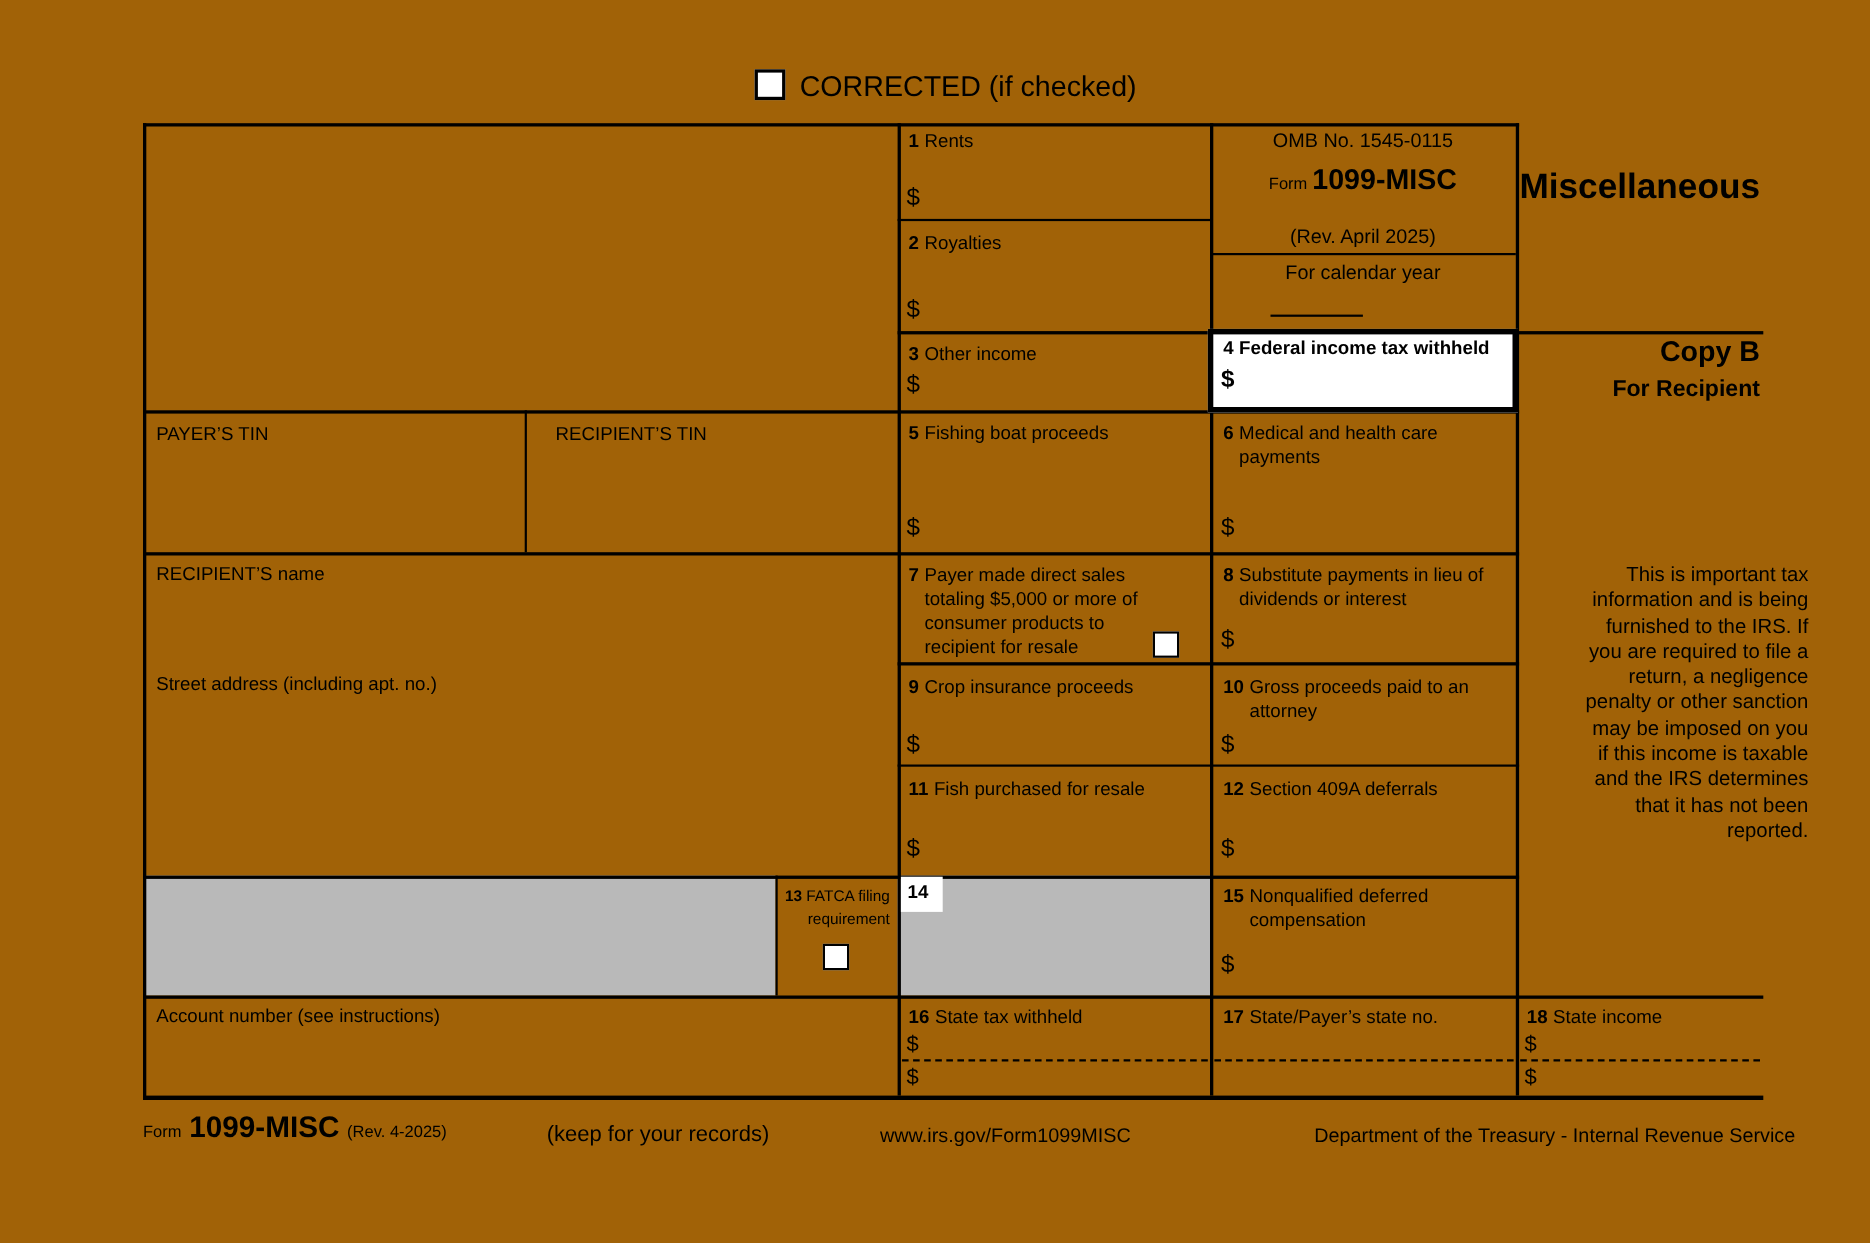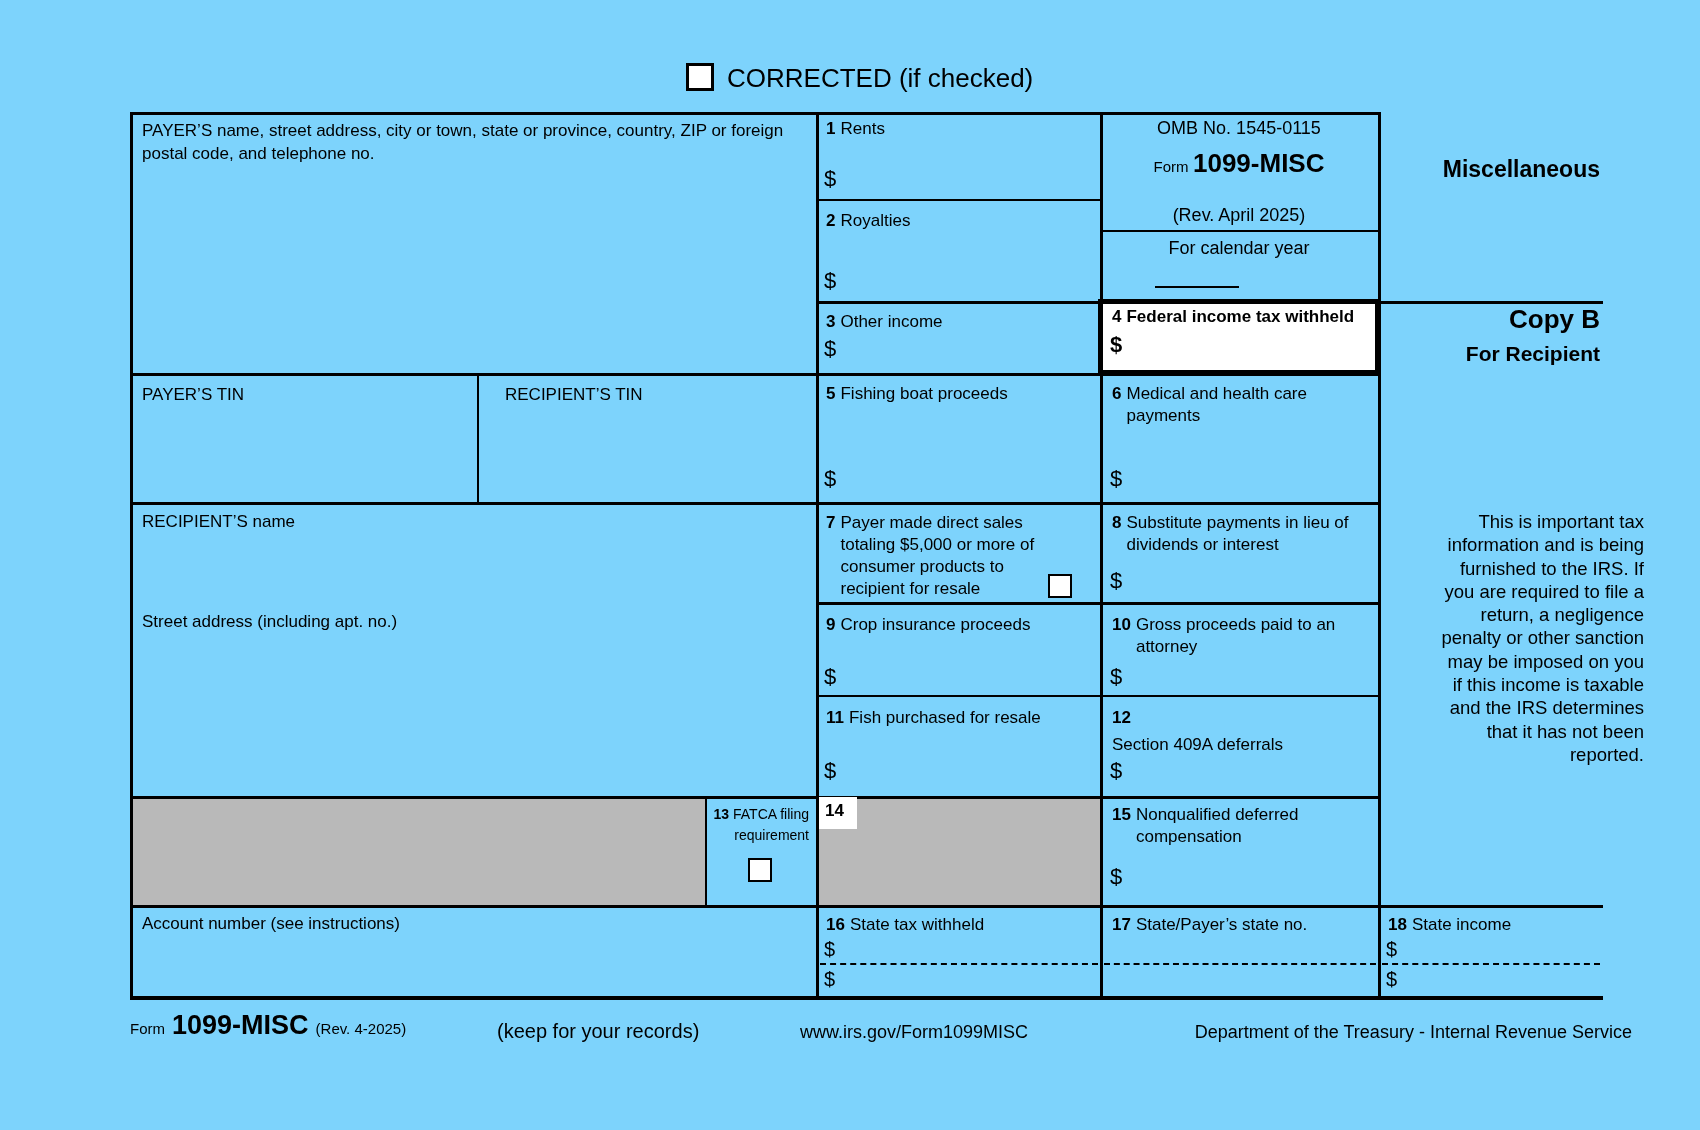--- a/index.html
+++ b/index.html
@@ -1,17 +1,17 @@
 <!DOCTYPE html>
 <html><head>
 <meta charset="utf-8">
 <style>
   html,body{margin:0;padding:0;background:#ffffff;}
   #canvas{
-    position:relative;width:1700px;height:1130px;background:#7dd3fc;
+    position:relative;width:1700px;height:1130px;background:#a16207;
     font-family:"Liberation Sans","DejaVu Sans",sans-serif;color:#000;
     overflow:hidden;
   }
   .abs{position:absolute;}
   .hl{position:absolute;background:#000;height:3px;}
   .vl{position:absolute;background:#000;width:3px;}
   .thin{height:2px;}
   .vthin{width:2px;}
   .thick{height:4px;}
   .dash{position:absolute;border-top:2px dashed #000;height:0;}
@@ -51,21 +51,20 @@
   <div class="vl" style="left:816px;top:112px;height:884px;"></div>
   <div class="vl" style="left:1100px;top:112px;height:884px;"></div>
   <div class="vl" style="left:1378px;top:112px;height:884px;"></div>
   <div class="vl vthin" style="left:477px;top:373px;height:129px;"></div>
   <div class="vl vthin" style="left:705px;top:796px;height:109px;"></div>
 
   <div class="dash" style="left:820px;top:963px;width:278px;"></div>
   <div class="dash" style="left:1104px;top:963px;width:272px;"></div>
   <div class="dash" style="left:1382px;top:963px;width:218px;"></div>
 
-  <div class="abs" style="left:142px;top:119px;width:660px;font-size:17px;line-height:23px;">PAYER’S name, street address, city or town, state or province, country, ZIP or foreign postal code, and telephone no.</div>
 
   <div class="lbl" style="left:826px;top:118px;width:260px;">
       <b>1</b>
       <span>Rents</span>
     </div>
   <div class="dollar" style="left:824px;top:168px;">$</div>
   <div class="lbl" style="left:826px;top:210px;width:260px;">
       <b>2</b>
       <span>Royalties</span>
     </div>
@@ -78,21 +77,21 @@
 
   <div class="abs ctr" style="left:1100px;top:118px;width:278px;font-size:18px;">OMB No. 1545-0115</div>
   <div class="abs ctr" style="left:1100px;top:148px;width:278px;">
     <span style="font-size:15px;">Form</span>
     <span style="font-size:26px;font-weight:bold;">1099-MISC</span>
   </div>
   <div class="abs ctr" style="left:1100px;top:205px;width:278px;font-size:18px;">(Rev. April 2025)</div>
   <div class="abs ctr" style="left:1100px;top:238px;width:278px;font-size:18px;">For calendar year</div>
   <div class="abs" style="left:1155px;top:286px;width:84px;border-bottom:2px solid #000;height:0;"></div>
 
-  <div class="abs rt" style="left:1240px;top:150px;width:360px;font-size:23px;font-weight:bold;line-height:39px;">
+  <div class="abs rt" style="left:1240px;top:150px;width:360px;font-size:32px;font-weight:bold;line-height:39px;">
     <span style="display:block;">Miscellaneous</span>
   </div>
 
   <div class="abs" style="left:1098px;top:299px;width:282px;height:76px;border:5px solid #000;background:#fff;box-sizing:border-box;"></div>
   <div class="lbl" style="left:1112px;top:306px;width:260px;font-weight:bold;">
       <b>4</b>
       <span>Federal income tax withheld</span>
     </div>
   <div class="dollar" style="left:1110px;top:334px;font-weight:bold;">$</div>
 
@@ -137,21 +136,21 @@
       <b>10</b>
       <span>Gross proceeds paid to an attorney</span>
     </div>
   <div class="dollar" style="left:1110px;top:666px;">$</div>
 
   <div class="lbl" style="left:826px;top:707px;width:260px;">
       <b>11</b>
       <span>Fish purchased for resale</span>
     </div>
   <div class="dollar" style="left:824px;top:760px;">$</div>
-  <div class="lbl" style="left:1112px;top:707px;width:245px;flex-direction:column;">
+  <div class="lbl" style="left:1112px;top:707px;width:245px;">
       <b>12</b>
       <span>Section 409A deferrals</span>
     </div>
   <div class="dollar" style="left:1110px;top:760px;">$</div>
 
   <div class="abs rt" style="left:707px;top:804px;width:102px;font-size:14px;line-height:21px;"><b>13</b> <span>FATCA filing requirement</span></div>
   <span class="cb" style="left:748px;top:858px;width:24px;height:24px;"></span>
   <div class="abs" style="left:819px;top:797px;width:38px;height:32px;background:#fff;">
     <span style="position:absolute;left:6px;top:4px;font-size:17px;font-weight:bold;">14</span>
   </div>

